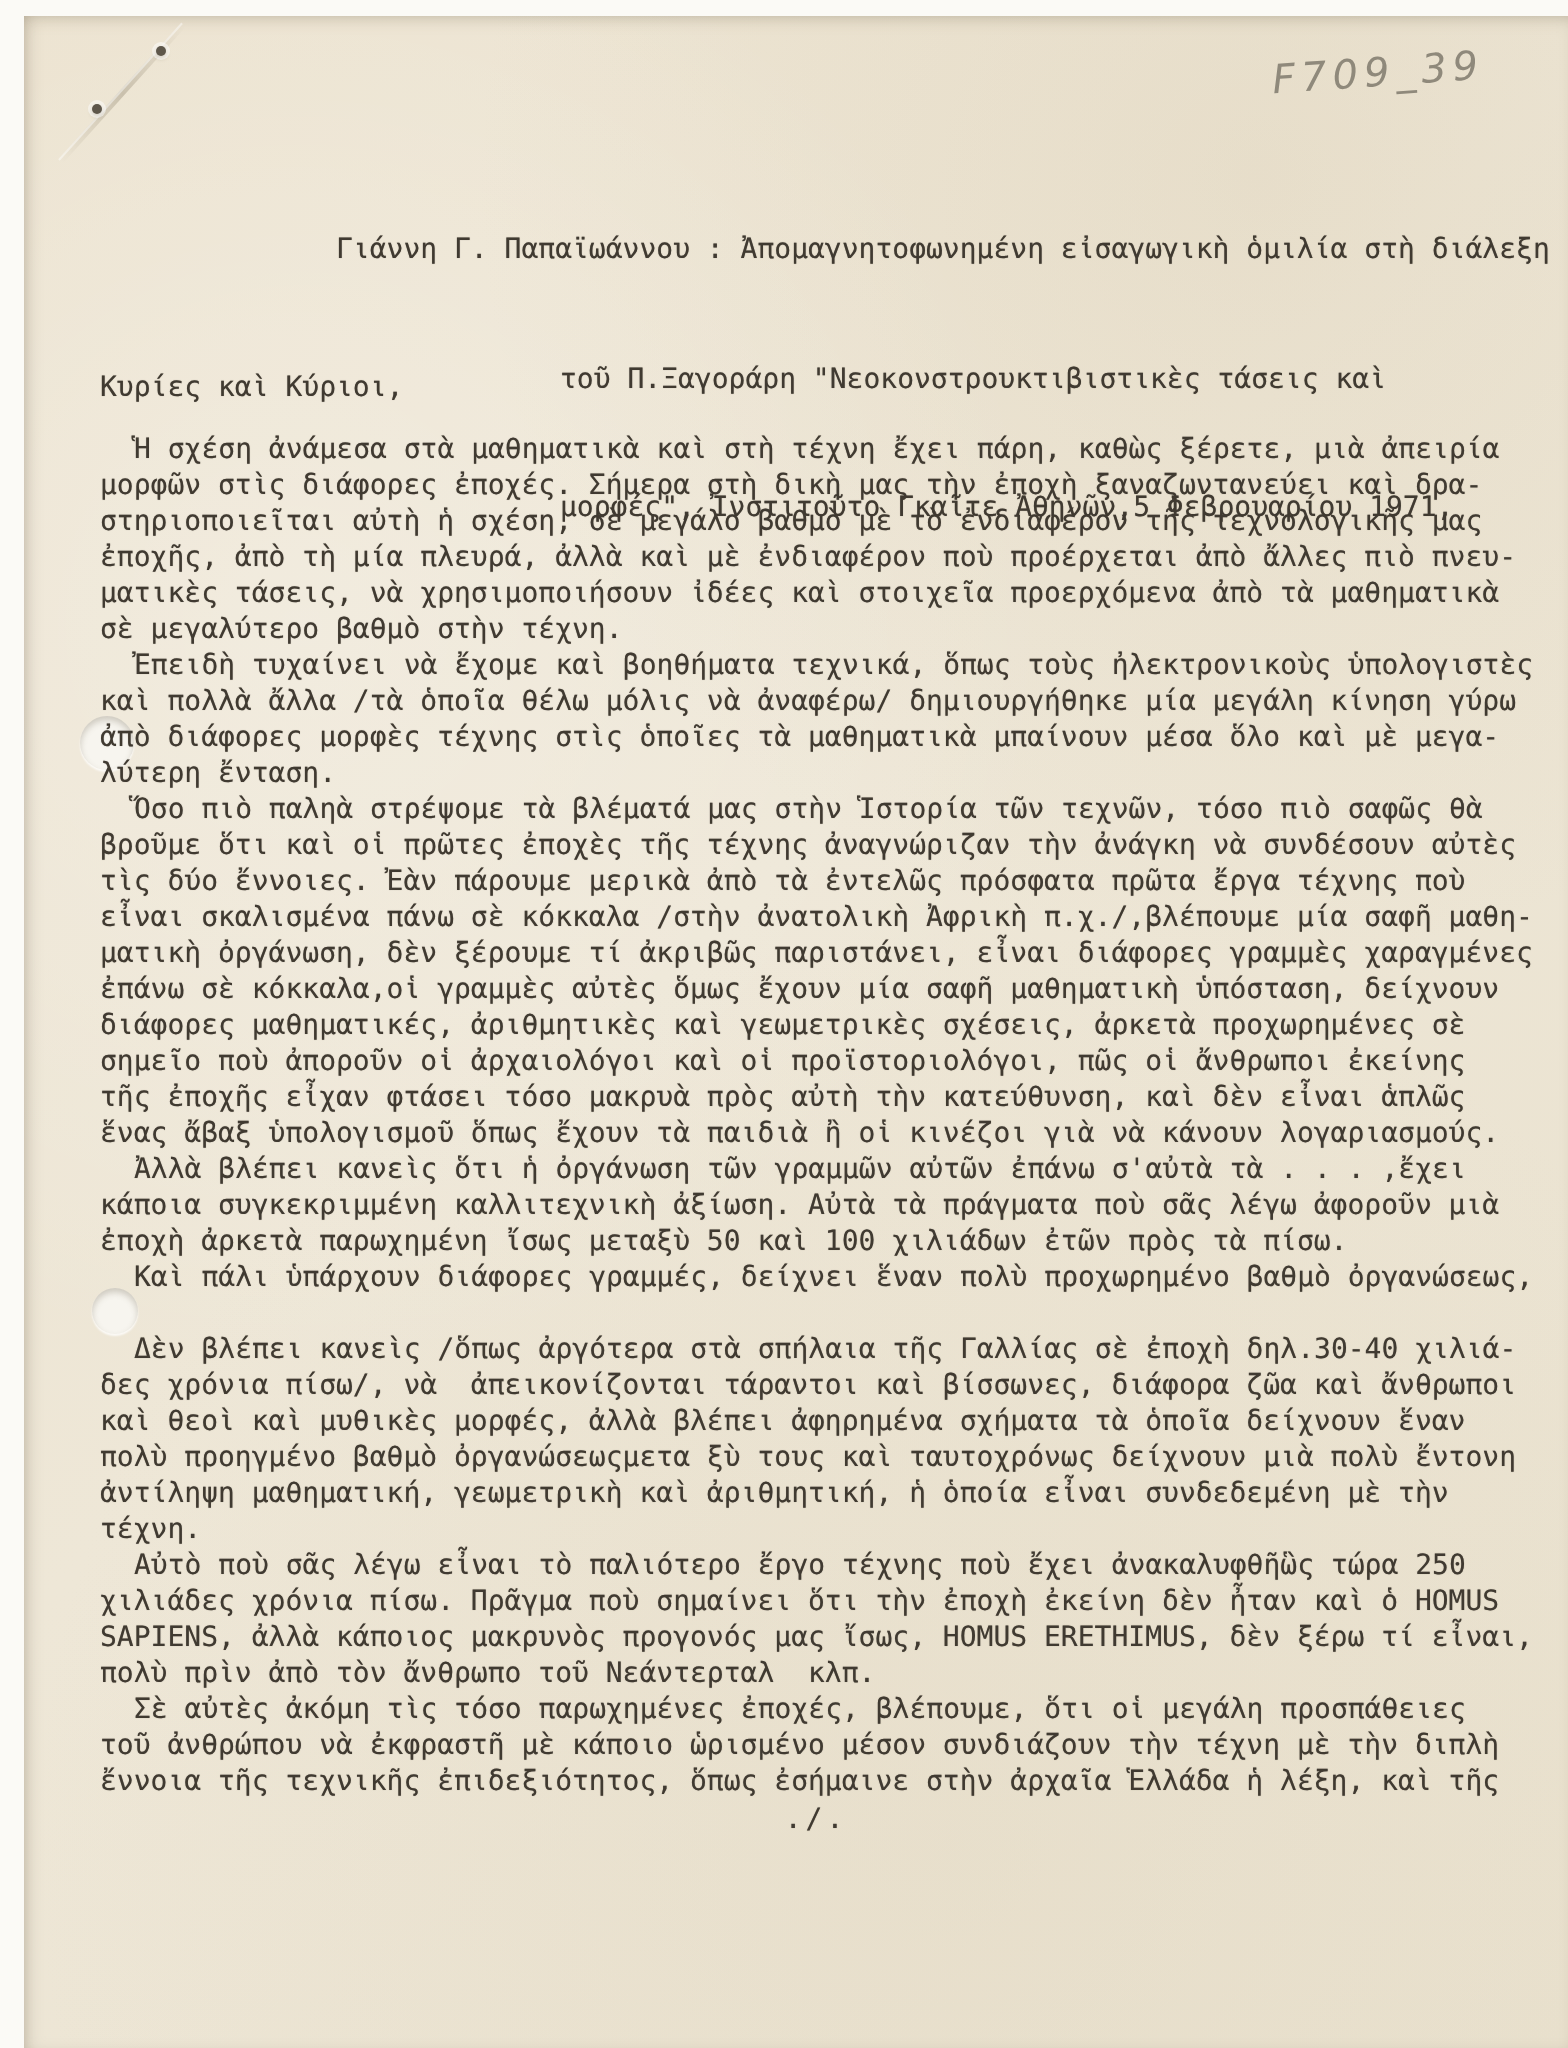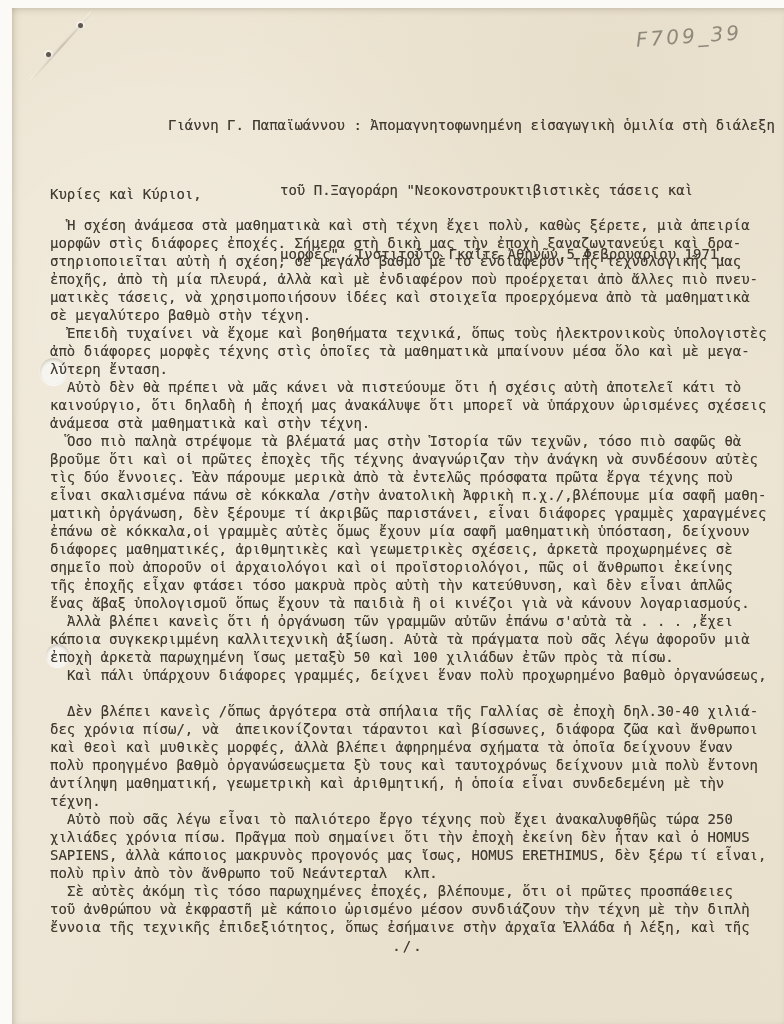--- a/index.html
+++ b/index.html
@@ -95,36 +95,32 @@
     <div class="h-line">Γιάννη Γ. Παπαϊωάννου : Ἀπομαγνητοφωνημένη εἰσαγωγικὴ ὁμιλία στὴ διάλεξη</div>
     <div class="h-line h-cont">τοῦ Π.Ξαγοράρη "Νεοκονστρουκτιβιστικὲς τάσεις καὶ</div>
     <div class="h-line h-cont">μορφές", Ἰνστιτοῦτο Γκαῖτε Ἀθηνῶν,5 Φεβρουαρίου 1971,</div>
   </div>
 
   <div class="salutation tw">Κυρίες καὶ Κύριοι,</div>
 
   <div class="text-body tw">
     <div id="paragraphs">
         <div class="para">
-          <div class="line">Ἡ σχέση ἀνάμεσα στὰ μαθηματικὰ καὶ στὴ τέχνη ἔχει πολὺ, καθὼς ξέρετε, μιὰ ἀπειρία</div>
+          <div class="line">Ἡ σχέση ἀνάμεσα στὰ μαθηματικὰ καὶ στὴ τέχνη ἔχει πάρη, καθὼς ξέρετε, μιὰ ἀπειρία</div>
           <div class="line">μορφῶν στὶς διάφορες ἐποχές. Σήμερα στὴ δικὴ μας τὴν ἐποχὴ ξαναζωντανεύει καὶ δρα-</div>
           <div class="line">στηριοποιεῖται αὐτὴ ἡ σχέση, σὲ μεγάλο βαθμὸ μὲ τὸ ἐνδιαφέρον τῆς τεχνολογικῆς μας</div>
           <div class="line">ἐποχῆς, ἀπὸ τὴ μία πλευρά, ἀλλὰ καὶ μὲ ἐνδιαφέρον ποὺ προέρχεται ἀπὸ ἄλλες πιὸ πνευ-</div>
           <div class="line">ματικὲς τάσεις, νὰ χρησιμοποιήσουν ἰδέες καὶ στοιχεῖα προερχόμενα ἀπὸ τὰ μαθηματικὰ</div>
           <div class="line">σὲ μεγαλύτερο βαθμὸ στὴν τέχνη.</div>
         </div>
         <div class="para">
           <div class="line">Ἐπειδὴ τυχαίνει νὰ ἔχομε καὶ βοηθήματα τεχνικά, ὅπως τοὺς ἠλεκτρονικοὺς ὑπολογιστὲς</div>
+          <div class="line">καὶ πολλὰ ἄλλα /τὰ ὁποῖα θέλω μόλις νὰ ἀναφέρω/ δημιουργήθηκε μία μεγάλη κίνηση γύρω</div>
           <div class="line">ἀπὸ διάφορες μορφὲς τέχνης στὶς ὁποῖες τὰ μαθηματικὰ μπαίνουν μέσα ὅλο καὶ μὲ μεγα-</div>
           <div class="line">λύτερη ἔνταση.</div>
-        </div>
-        <div class="para">
-          <div class="line">Αὐτὸ δὲν θὰ πρέπει νὰ μᾶς κάνει νὰ πιστεύουμε ὅτι ἡ σχέσις αὐτὴ ἀποτελεῖ κάτι τὸ</div>
-          <div class="line">καινούργιο, ὅτι δηλαδὴ ἡ ἐποχή μας ἀνακάλυψε ὅτι μπορεῖ νὰ ὑπάρχουν ὡρισμένες σχέσεις</div>
-          <div class="line">ἀνάμεσα στὰ μαθηματικὰ καὶ στὴν τέχνη.</div>
         </div>
         <div class="para">
           <div class="line">Ὅσο πιὸ παληὰ στρέψομε τὰ βλέματά μας στὴν Ἱστορία τῶν τεχνῶν, τόσο πιὸ σαφῶς θὰ</div>
           <div class="line">βροῦμε ὅτι καὶ οἱ πρῶτες ἐποχὲς τῆς τέχνης ἀναγνώριζαν τὴν ἀνάγκη νὰ συνδέσουν αὐτὲς</div>
           <div class="line">τὶς δύο ἔννοιες. Ἐὰν πάρουμε μερικὰ ἀπὸ τὰ ἐντελῶς πρόσφατα πρῶτα ἔργα τέχνης ποὺ</div>
           <div class="line">εἶναι σκαλισμένα πάνω σὲ κόκκαλα /στὴν ἀνατολικὴ Ἀφρικὴ π.χ./,βλέπουμε μία σαφῆ μαθη-</div>
           <div class="line">ματικὴ ὀργάνωση, δὲν ξέρουμε τί ἀκριβῶς παριστάνει, εἶναι διάφορες γραμμὲς χαραγμένες</div>
           <div class="line">ἐπάνω σὲ κόκκαλα,οἱ γραμμὲς αὐτὲς ὅμως ἔχουν μία σαφῆ μαθηματικὴ ὑπόσταση, δείχνουν</div>
           <div class="line">διάφορες μαθηματικές, ἀριθμητικὲς καὶ γεωμετρικὲς σχέσεις, ἀρκετὰ προχωρημένες σὲ</div>
           <div class="line">σημεῖο ποὺ ἀποροῦν οἱ ἀρχαιολόγοι καὶ οἱ προϊστοριολόγοι, πῶς οἱ ἄνθρωποι ἐκείνης</div>
@@ -147,21 +143,21 @@
           <div class="line">ἀντίληψη μαθηματική, γεωμετρικὴ καὶ ἀριθμητική, ἡ ὁποία εἶναι συνδεδεμένη μὲ τὴν</div>
           <div class="line">τέχνη.</div>
         </div>
         <div class="para">
           <div class="line">Αὐτὸ ποὺ σᾶς λέγω εἶναι τὸ παλιότερο ἔργο τέχνης ποὺ ἔχει ἀνακαλυφθῆὣς τώρα 250</div>
           <div class="line">χιλιάδες χρόνια πίσω. Πρᾶγμα ποὺ σημαίνει ὅτι τὴν ἐποχὴ ἐκείνη δὲν ἦταν καὶ ὁ HOMUS</div>
           <div class="line">SAPIENS, ἀλλὰ κάποιος μακρυνὸς προγονός μας ἴσως, HOMUS ERETHIMUS, δὲν ξέρω τί εἶναι,</div>
           <div class="line">πολὺ πρὶν ἀπὸ τὸν ἄνθρωπο τοῦ Νεάντερταλ  κλπ.</div>
         </div>
         <div class="para">
-          <div class="line">Σὲ αὐτὲς ἀκόμη τὶς τόσο παρωχημένες ἐποχές, βλέπουμε, ὅτι οἱ πρῶτες προσπάθειες</div>
+          <div class="line">Σὲ αὐτὲς ἀκόμη τὶς τόσο παρωχημένες ἐποχές, βλέπουμε, ὅτι οἱ μεγάλη προσπάθειες</div>
           <div class="line">τοῦ ἀνθρώπου νὰ ἐκφραστῆ μὲ κάποιο ὡρισμένο μέσον συνδιάζουν τὴν τέχνη μὲ τὴν διπλὴ</div>
           <div class="line">ἔννοια τῆς τεχνικῆς ἐπιδεξιότητος, ὅπως ἐσήμαινε στὴν ἀρχαῖα Ἑλλάδα ἡ λέξη, καὶ τῆς</div>
         </div>
       </div>
     <div class="footer-mark">./.</div>
   </div>
 
 </div>
 
 </body></html>

